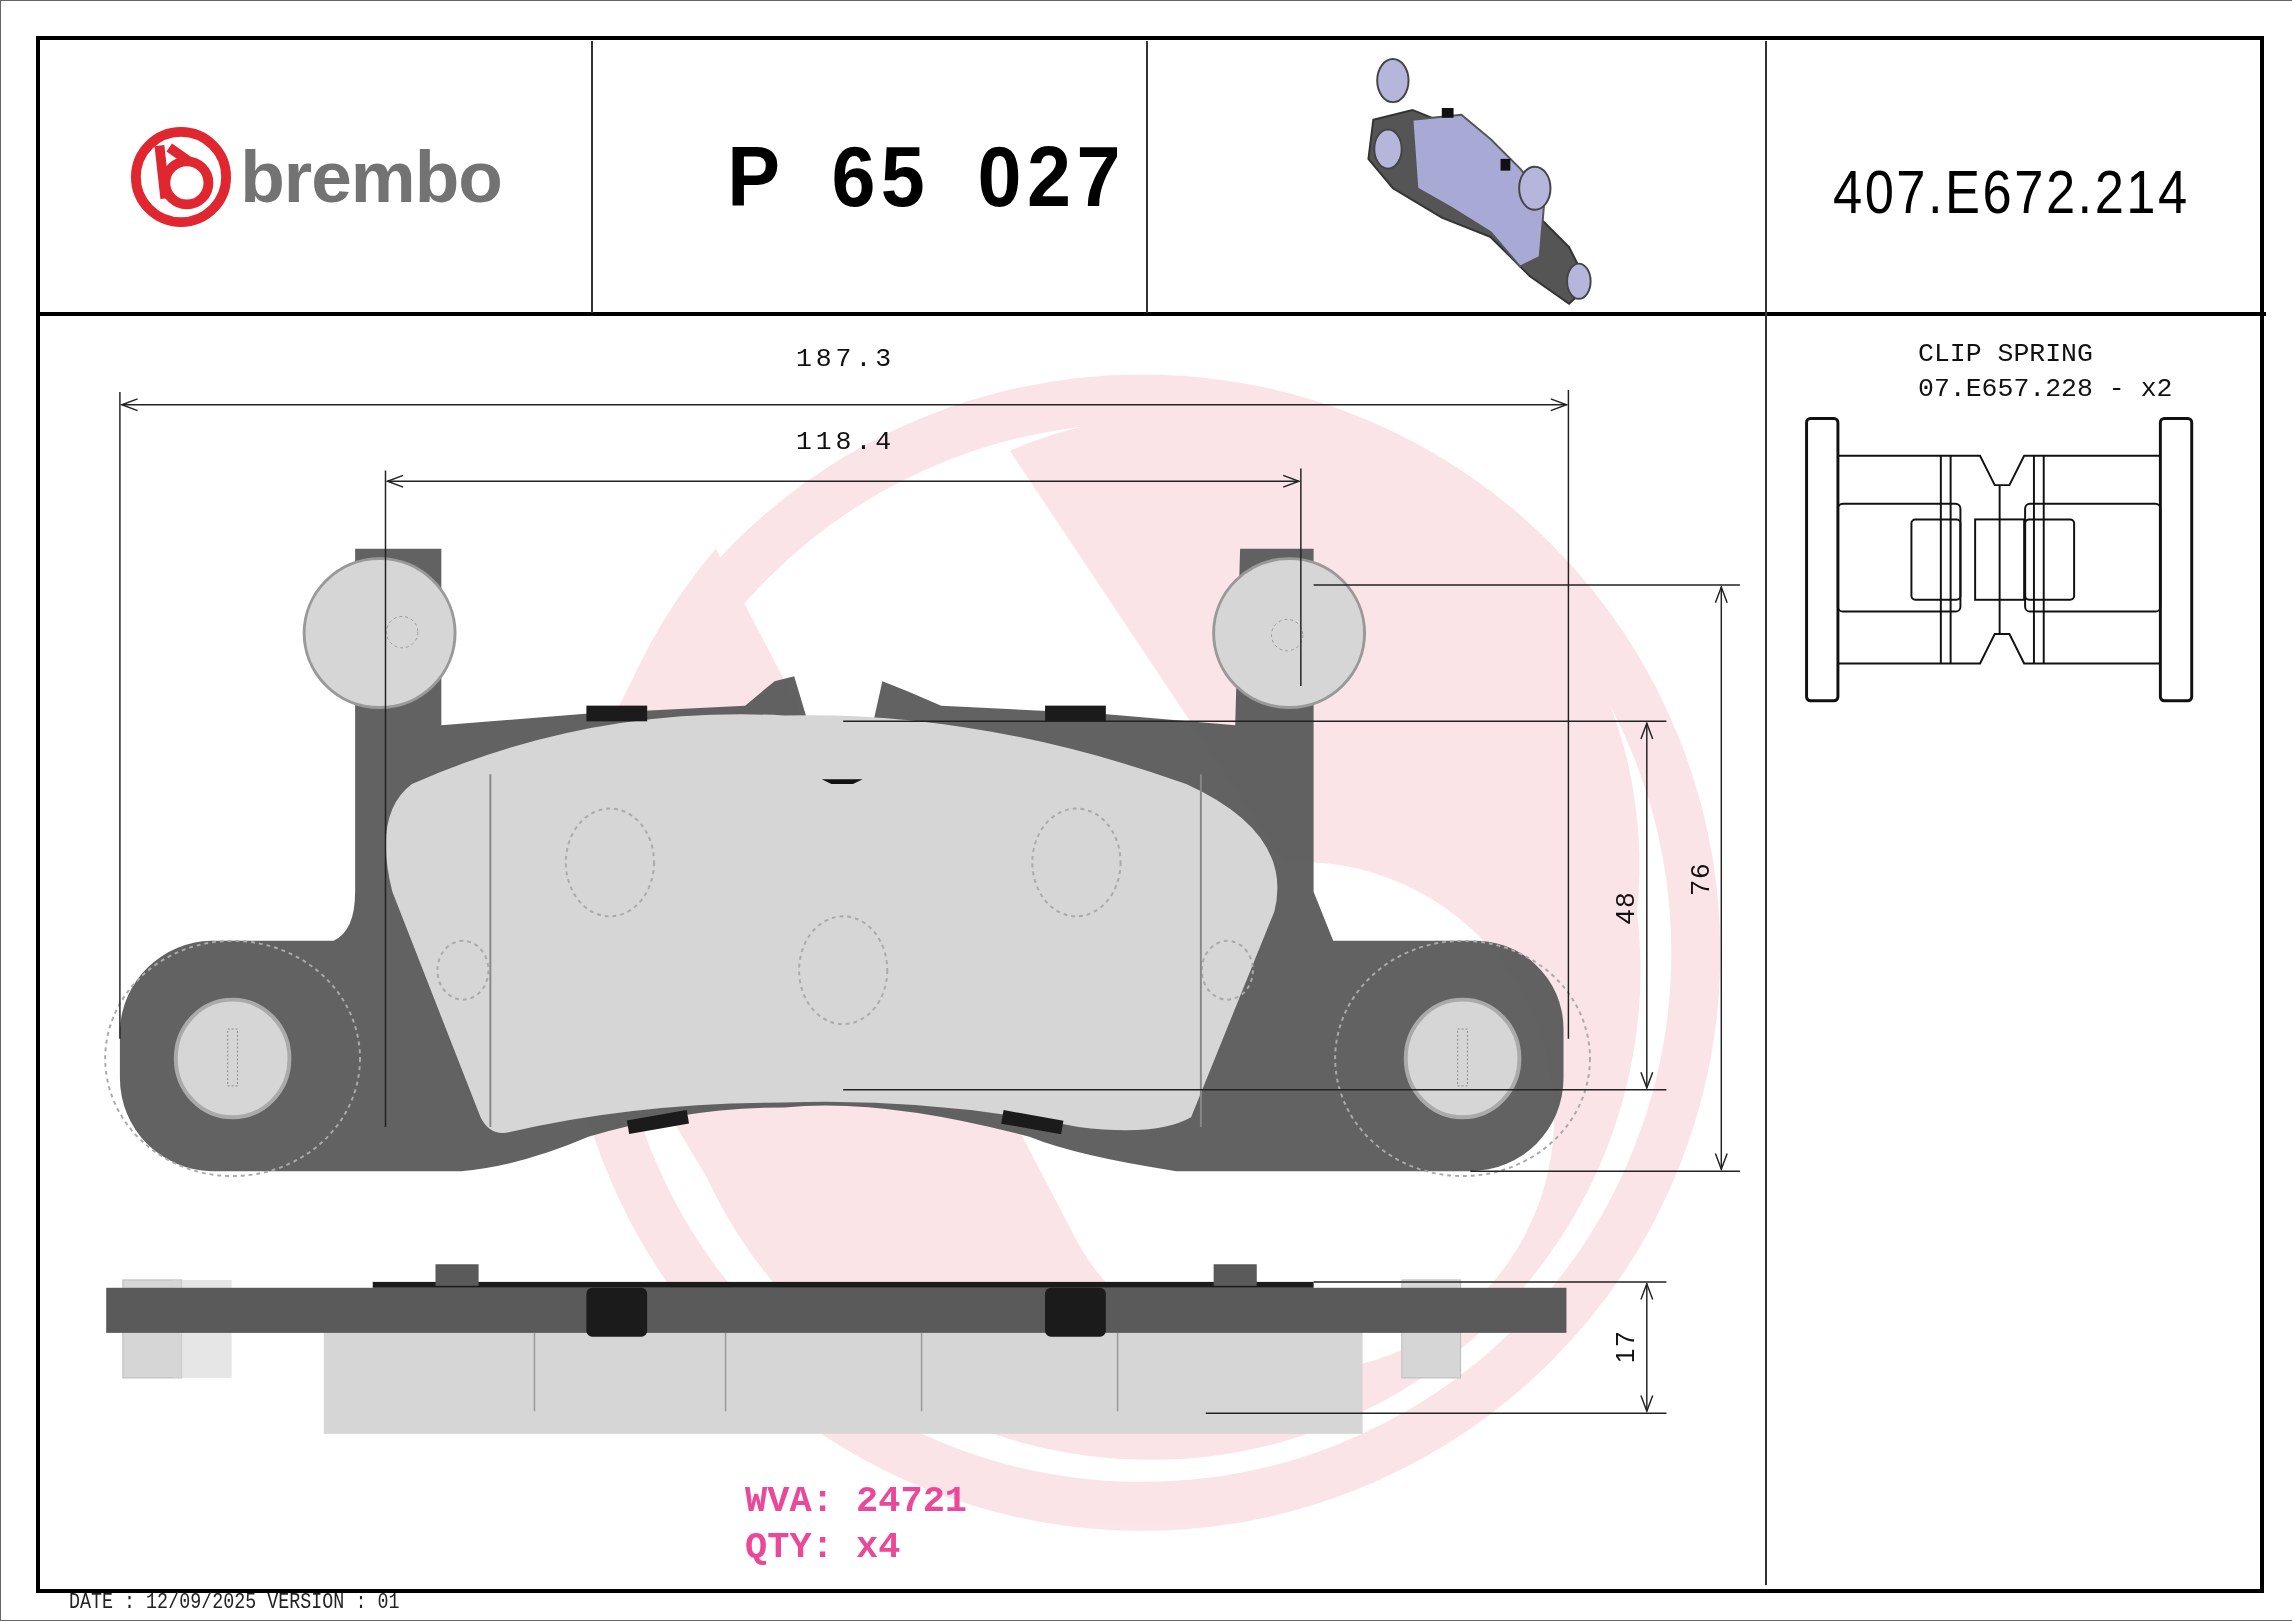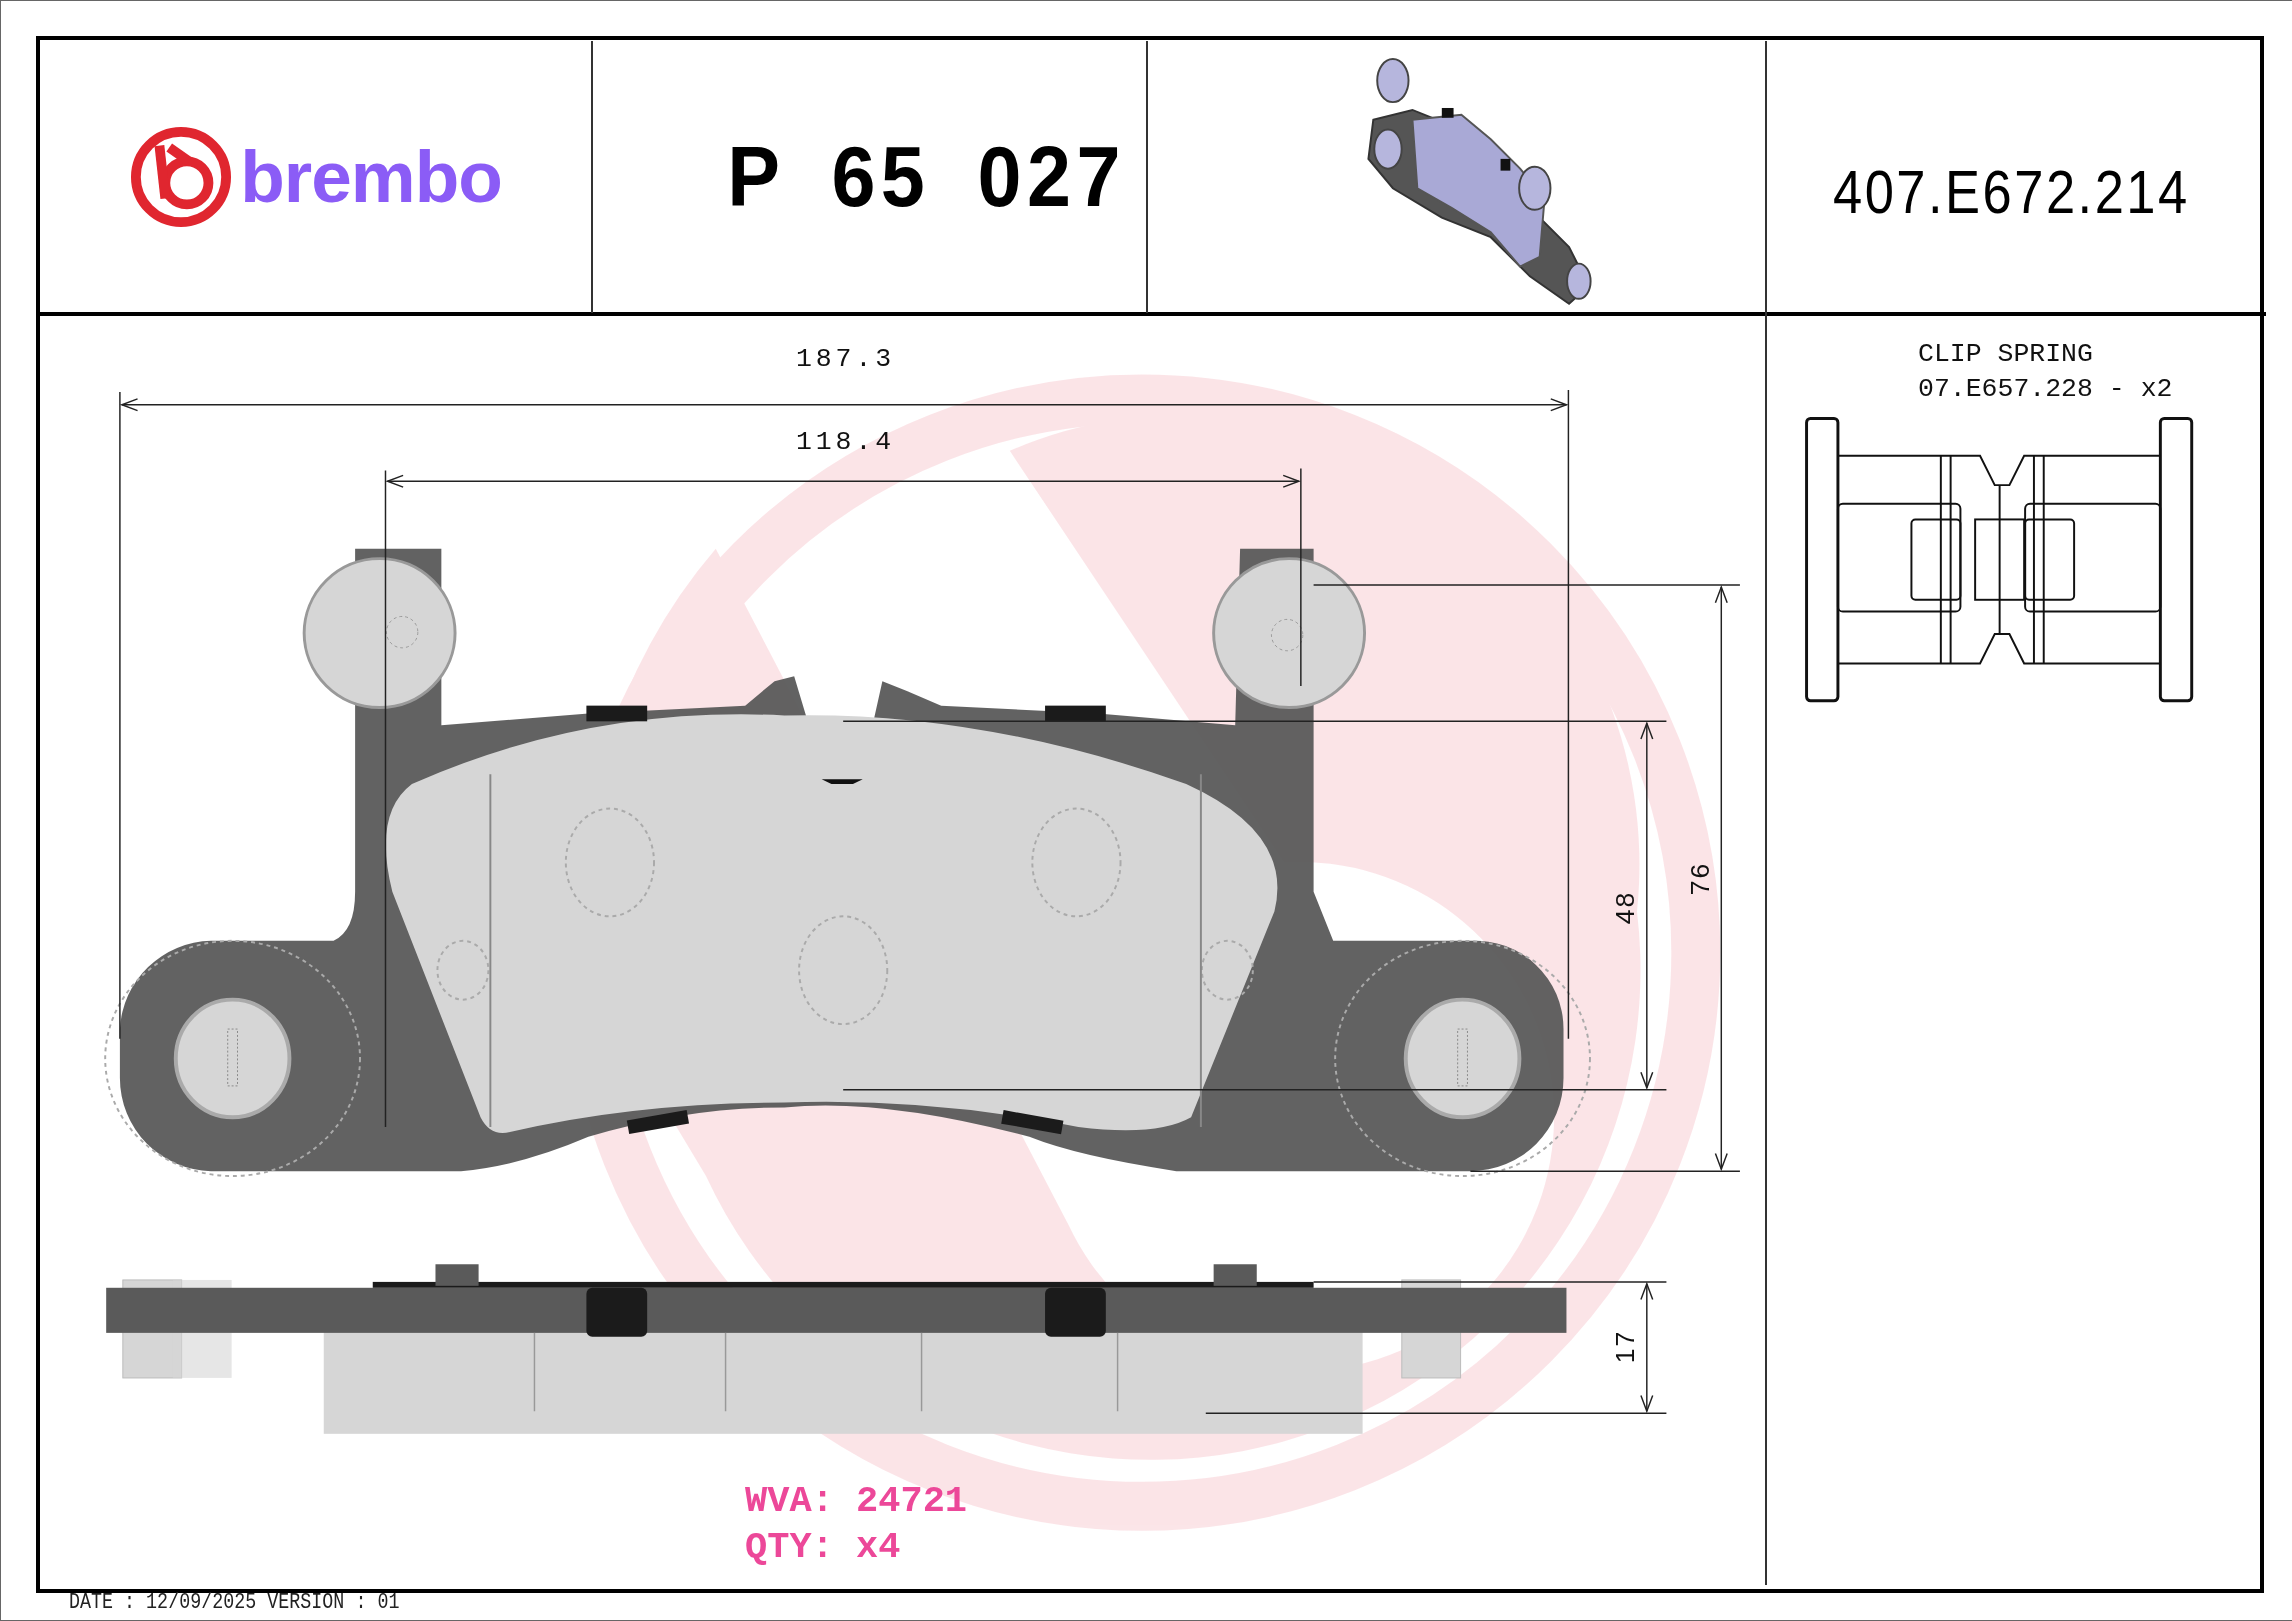--- a/index.html
+++ b/index.html
@@ -9,21 +9,21 @@
                  border: 1px solid #666; }
   .frame { position: absolute; left: 36px; top: 36px; width: 2220px; height: 1549px;
            border: 4.9px solid #000; box-sizing: content-box; }
   .hdr-bottom { position: absolute; left: 36px; top: 312px; width: 2230px; height: 3.9px; background: #000; }
   .vline { position: absolute; width: 2px; background: #333; }
   .cell { position: absolute; display: flex; align-items: center; justify-content: center; }
   .part-no { font-family: "Liberation Sans", sans-serif; font-weight: bold; font-size: 86px;
              letter-spacing: 5.9px; word-spacing: 21.6px; color: #000; transform: scaleX(0.92); }
   .code { font-family: "Liberation Sans", sans-serif; font-size: 61px; color: #000; letter-spacing: 2.9px;
           transform: scaleX(0.86); }
-  .brand-text { font-family: "Liberation Sans", sans-serif; font-size: 73px; color: #8b5cf6;
+  .brand-text { font-family: "Liberation Sans", sans-serif; font-size: 73px; color: #737373;
                 font-weight: bold; letter-spacing: -1px; margin-left: 8px; }
   .clip-title { position: absolute; left: 1884px; top: 337px; font-family: "Liberation Mono", monospace;
                 font-size: 26.5px; color: #111; line-height: 35px; white-space: pre; margin-left: 34px; }
   .wva { position: absolute; left: 745px; top: 1478px; font-family: "Liberation Mono", monospace;
          font-weight: bold; font-size: 37px; color: #ec4899; line-height: 46px; white-space: pre; }
   .footer { position: absolute; left: 69px; top: 1590px; font-family: "Liberation Mono", monospace;
             font-size: 21.6px; color: #222; white-space: pre; transform: scaleX(0.85); transform-origin: left; }
   .dim-label { position: absolute; font-family: "Liberation Mono", monospace; font-size: 26.5px; color: #111;
                letter-spacing: 3.9px; }
   .dim-label.v { transform: rotate(-90deg); transform-origin: center; font-family: "Liberation Sans", sans-serif; letter-spacing: 2px;}

